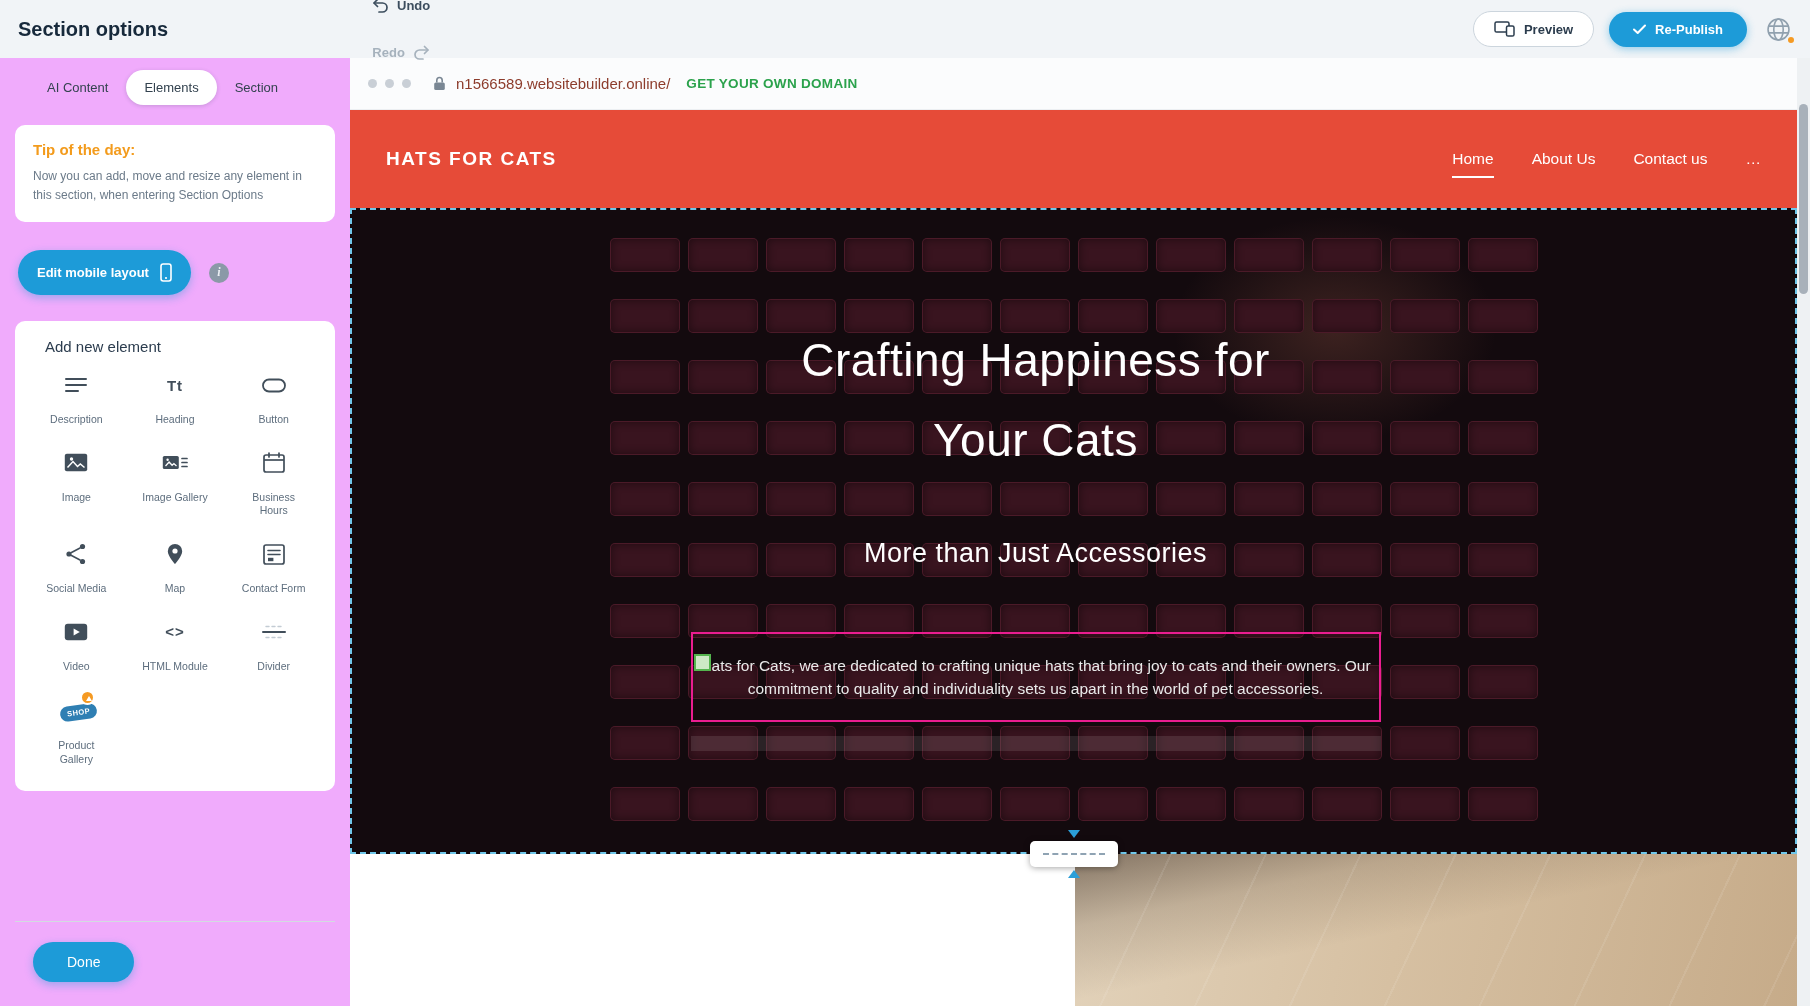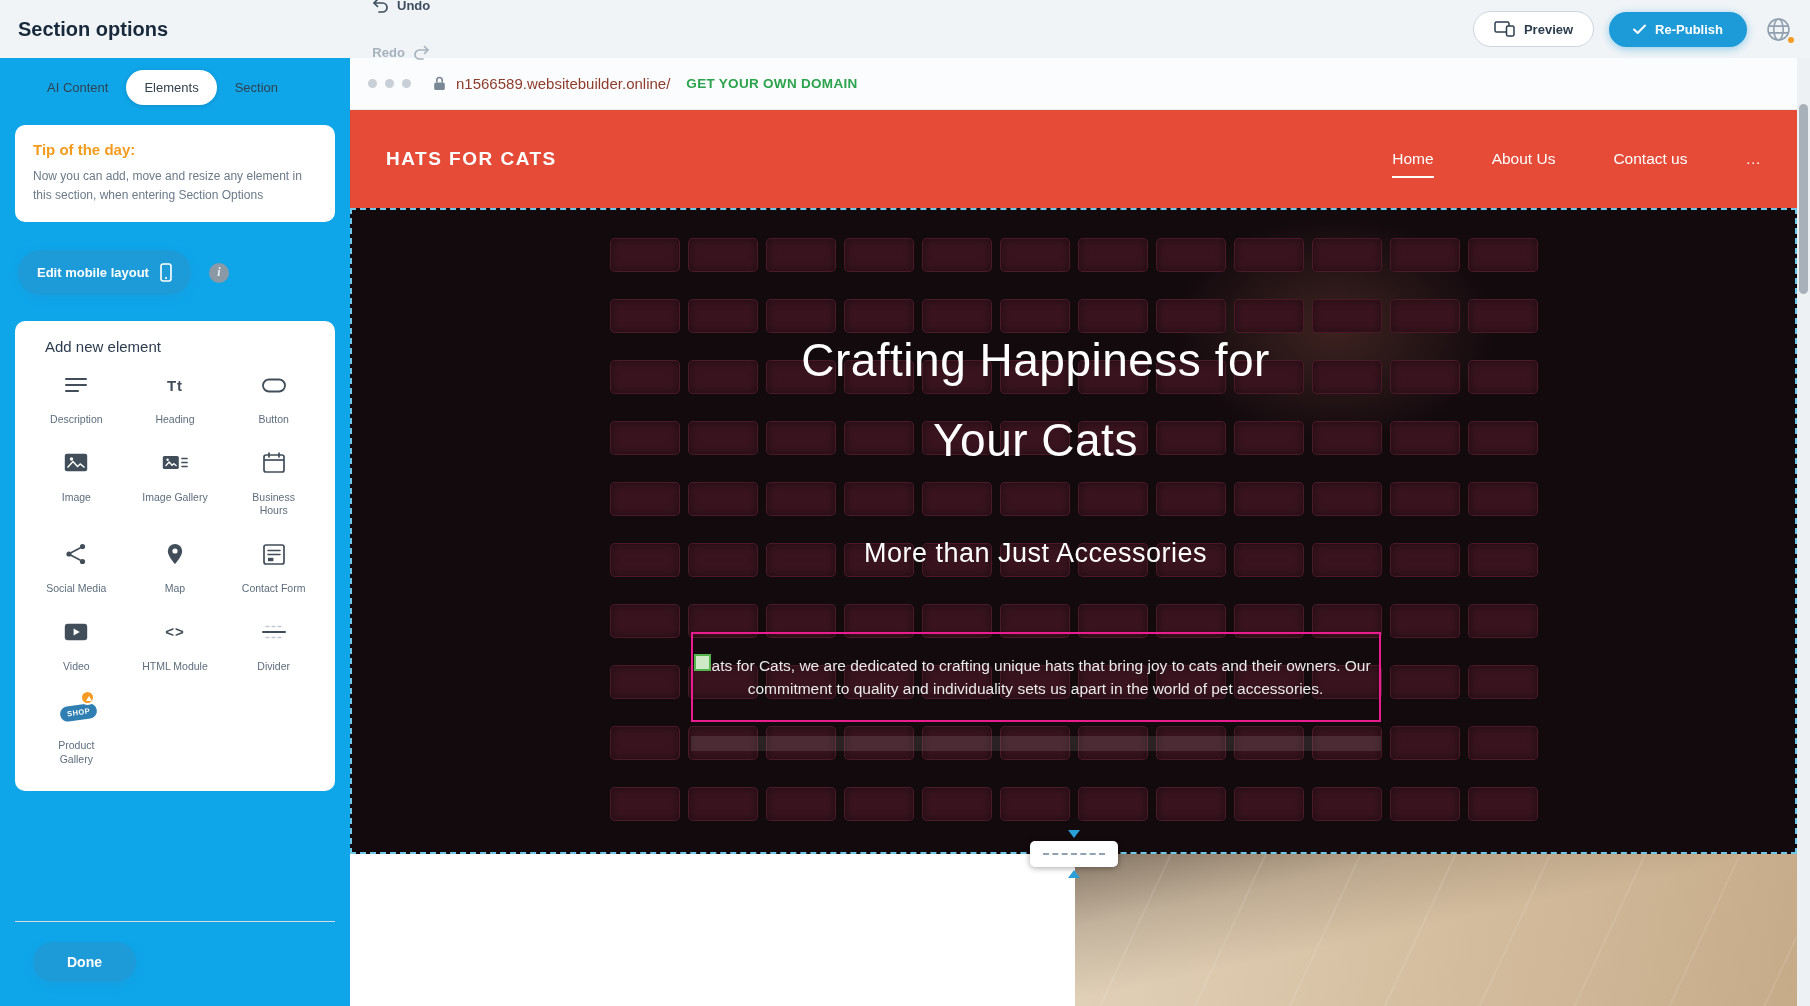--- a/index.html
+++ b/index.html
@@ -13,21 +13,21 @@
   .history{position:absolute;left:372px;display:flex;align-items:center;gap:32px;flex-direction:column;}
   .hist-btn{display:flex;align-items:center;gap:8px;background:none;border:none;font-size:13px;font-weight:bold;color:#3c4d5e;cursor:pointer;}
   .hist-btn.disabled{color:#a6b2bd;}
   .topbar-right{margin-left:auto;display:flex;align-items:center;gap:15px;margin-right:16px;}
   .preview-btn{display:flex;align-items:center;gap:9px;background:#fff;border:1px solid #ccd5dd;border-radius:20px;padding:9px 20px;font-size:13px;font-weight:bold;color:#2b3c4d;cursor:pointer;}
   .republish-btn{display:flex;align-items:center;gap:9px;background:#1d9bd8;border:none;border-radius:20px;padding:10px 24px;font-size:13px;font-weight:bold;color:#fff;cursor:pointer;box-shadow:0 2px 8px rgba(29,155,216,.45);}
   .globe-btn{position:relative;background:none;border:none;cursor:pointer;width:32px;height:32px;padding:0;display:flex;align-items:center;justify-content:center;}
   .notif-dot{position:absolute;right:-2px;bottom:0;width:10px;height:10px;border-radius:50%;background:#f59a23;border:2px solid #f1f4f7;}
 
   
-  .sidebar{position:absolute;top:58px;left:0;width:350px;bottom:0;background:#0ea5e9;padding:12px 15px 0;}
+  .sidebar{position:absolute;top:58px;left:0;width:350px;bottom:0;background:#f0abfc;padding:12px 15px 0;}
   .tabs{display:flex;align-items:center;margin-left:14px;}
   .tab{padding:10px 18px;font-size:13px;color:#33424f;border-radius:20px;cursor:pointer;background:transparent;border:none;}
   .tab.active{background:#fff;box-shadow:0 1px 4px rgba(40,60,80,.2);}
   .card{background:#fff;border-radius:10px;}
   .tip-card{margin-top:20px;padding:16px 18px 18px;}
   .tip-title{color:#f39b1c;font-size:15px;font-weight:bold;}
   .tip-body{margin-top:9px;font-size:12px;color:#6b7a89;line-height:1.55;}
   .mobile-row{margin-top:28px;display:flex;align-items:center;gap:18px;padding-left:3px;}
   .edit-mobile-btn{display:flex;align-items:center;gap:11px;background:#1d9bd8;color:#fff;border:none;border-radius:26px;padding:13px 19px;font-size:13px;font-weight:bold;cursor:pointer;box-shadow:0 3px 9px rgba(29,155,216,.4);}
   .info-btn{width:20px;height:20px;border-radius:50%;border:none;background:#8b99a7;color:#ecf0f4;font-size:12px;font-weight:bold;cursor:pointer;display:flex;align-items:center;justify-content:center;font-family:"Liberation Serif",serif;font-style:italic;}
@@ -36,37 +36,37 @@
   .el-grid{margin-top:18px;display:grid;grid-template-columns:repeat(3,1fr);row-gap:24px;}
   .el-item{display:flex;flex-direction:column;align-items:center;gap:16px;cursor:pointer;}
   .el-icon{height:24px;display:flex;align-items:center;justify-content:center;color:#414e5a;}
   .el-icon.glyph{font-size:15px;font-weight:bold;letter-spacing:1px;}
   .el-label{font-size:10.5px;color:#5d6d7d;text-align:center;line-height:1.3;max-width:72px;}
   .shop-icon{position:relative;width:36px;height:26px;}
   .shop-pill{position:absolute;left:2px;top:8px;background:#2f7fb3;color:#fff;font-size:7.5px;font-weight:bold;padding:3px 7px;border-radius:9px;letter-spacing:.5px;transform:rotate(-8deg);}
   .shop-badge{position:absolute;top:-7px;right:-1px;width:15px;height:15px;border-radius:50%;background:#f59a23;border:2px solid #fff;}
   .shop-badge::after{content:"";position:absolute;left:3.2px;top:3.5px;width:0;height:0;border-left:3.6px solid transparent;border-right:3.6px solid transparent;border-bottom:5px solid #fff;}
   .sidebar-footer{position:absolute;bottom:0;left:15px;right:15px;padding:20px 0 24px;border-top:1px solid #d3dae1;}
-  .done-btn{background:#1d9bd8;color:#fff;border:none;border-radius:22px;padding:12px 34px;font-size:14px;font-weight:bold;cursor:pointer;box-shadow:0 3px 9px rgba(29,155,216,.4);margin-left:18px;text-align:right;}
+  .done-btn{background:#1d9bd8;color:#fff;border:none;border-radius:22px;padding:12px 34px;font-size:14px;font-weight:normal;cursor:pointer;box-shadow:0 3px 9px rgba(29,155,216,.4);margin-left:18px;text-align:right;}
 
   
   .main{position:absolute;top:58px;left:350px;right:0;bottom:0;background:#b91c1c;}
   .browser-bar{height:52px;background:#fbfcfd;display:flex;align-items:center;padding:0 18px;border-bottom:1px solid #eceff2;}
   .win-dots{display:flex;gap:8px;margin-right:22px;}
   .win-dots span{width:9px;height:9px;border-radius:50%;background:#c9cfd6;}
   .url{font-size:15px;color:#8d3c2c;margin-left:10px;cursor:text;}
   .domain-cta{margin-left:16px;font-size:13.5px;font-weight:bold;color:#2ba24c;letter-spacing:.3px;cursor:pointer;}
   .scrollbar{position:absolute;top:0;right:0;bottom:0;width:13px;background:#eef1f3;}
   .scroll-thumb{position:absolute;top:46px;left:2px;width:9px;height:190px;border-radius:5px;background:#a8b1ba;cursor:grab;}
 
   
   .site{position:absolute;top:52px;left:0;right:13px;bottom:0;overflow:hidden;background:#fff;}
   .site-header{height:98px;background:#e64b38;display:flex;align-items:center;padding:0 36px;position:relative;z-index:2;}
   .logo{color:#fff;font-size:19px;font-weight:bold;letter-spacing:1.5px;}
-  .site-nav{margin-left:auto;display:flex;align-items:flex-end;gap:58px;}
+  .site-nav{margin-left:auto;display:flex;align-items:flex-end;gap:38px;}
   .nav-item{color:#fff;font-size:15.5px;cursor:pointer;position:relative;padding:6px 0;}
   .nav-item.active::after{content:"";position:absolute;left:0;right:0;bottom:-4px;height:2px;background:#fff;}
   .hero{position:relative;height:646px;background:#130a0e;outline:2px dashed #6fc7ea;outline-offset:-2px;z-index:3;}
   .hero-glow{position:absolute;right:16%;top:-6%;width:460px;height:320px;background:radial-gradient(closest-side,rgba(150,85,70,.32),transparent 70%);}
   .tile-grid{position:absolute;top:30px;left:50%;transform:translateX(-50%);display:grid;grid-template-columns:repeat(12,70px);column-gap:8px;row-gap:27px;}
   .tile{width:70px;height:34px;background:#39141f;border:1px solid rgba(236,90,130,.10);border-radius:5px;box-shadow:inset 0 0 10px rgba(0,0,0,.45);}
   .hero-heading{position:absolute;top:112px;left:calc(50% - 38px);transform:translateX(-50%);width:1100px;text-align:center;color:#fff;font-size:46px;line-height:1.74;font-weight:500;letter-spacing:.5px;white-space:pre-line;}
   .hero-sub{position:absolute;top:330px;left:calc(50% - 38px);transform:translateX(-50%);color:#fff;font-size:27px;letter-spacing:.5px;}
   .text-selection{position:absolute;top:424px;left:calc(50% - 38px);transform:translateX(-50%);width:690px;height:90px;border:2px solid #ea1d90;display:flex;align-items:center;justify-content:center;cursor:move;}
   .text-selection p{color:#e9eaea;font-size:15.5px;line-height:1.5;text-align:center;padding:0 2px;}

